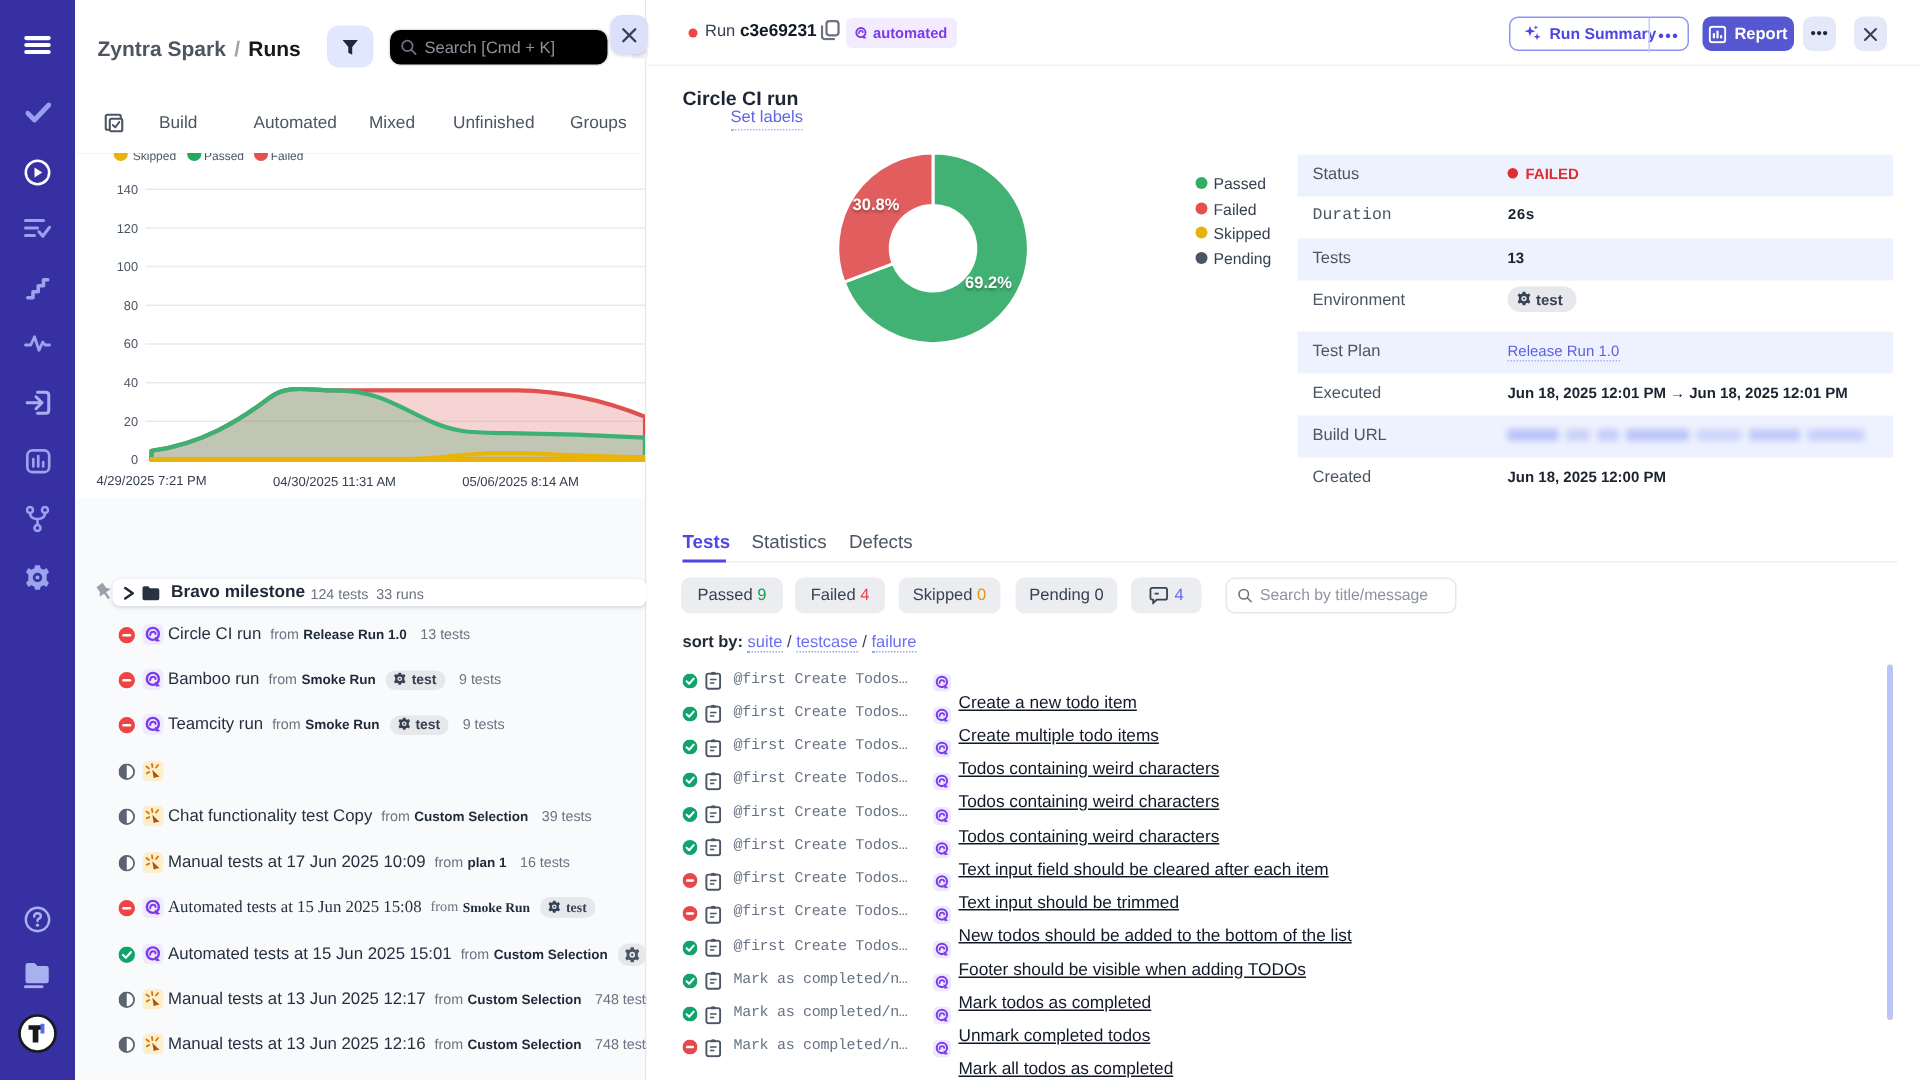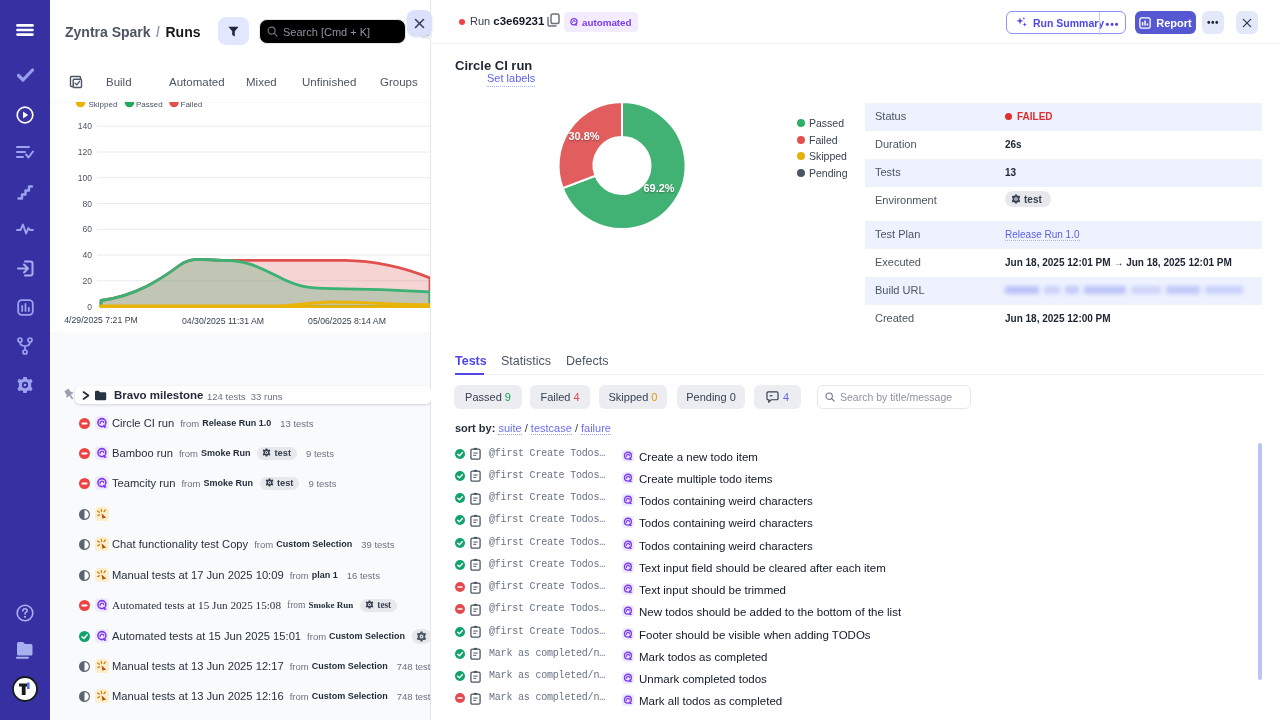--- a/index.html
+++ b/index.html
@@ -70,21 +70,21 @@
 #sortrow { position:absolute; left:24px; top:422px; font-size:11px; color:#1f2937; font-weight:600;}
 #sortrow a { color:#6a6ff0; font-weight:500; border-bottom:1px dotted #9da4f5; }
 #sortrow .sl { color:#374151; font-weight:500; }
 
 
 .trow { position:absolute; left:24px; width:810px; height:22px; }
 .tr-st { position:absolute; left:0px; top:6px; }
 .tr-clip { position:absolute; left:15px; top:4.5px; }
 .tr-mono { position:absolute; left:34px; top:5px; font-family:"Liberation Mono", monospace; font-size:10px; color:#677284; white-space:nowrap; letter-spacing:-0.2px;}
 .tr-robot { position:absolute; left:167px; top:5px; }
-.tr-title { position:absolute; left:184px; top:8px; font-size:11.5px; font-weight:500; color:#111827; white-space:nowrap;}
+.tr-title { position:absolute; left:184px; top:20px; font-size:11.5px; font-weight:500; color:#111827; white-space:nowrap;text-decoration:underline;}
 
 #scrollbar { position:absolute; left:827px; top:443px; width:4px; height:237px; background:#bac5f6; border-radius:2px; }
 </style>
 </head>
 <body>
 <div id="root">
   <div id="sidebar">
     <div class="sbi" style="top:23.5px;">
         <svg width="18" height="12" viewBox="0 0 18 12">
           <g stroke="#ffffff" stroke-width="2.7" stroke-linecap="round">
@@ -532,21 +532,21 @@
       <div class="dleg" style="top:117px;"><i style="background:#2fae66;"></i>Passed</div>
       <div class="dleg" style="top:133.5px;"><i style="background:#e3514f;"></i>Failed</div>
       <div class="dleg" style="top:150px;"><i style="background:#e4b309;"></i>Skipped</div>
       <div class="dleg" style="top:166.5px;"><i style="background:#4b5563;"></i>Pending</div>
     </div>
     <div id="statstable">
       <div class="strow lav" style="top:103px;">
           <span class="st-label">Status</span>
           <span class="st-val" style="color:#e02d2d; font-weight:bold;"><span style="display:inline-block;width:7px;height:7px;border-radius:50%;background:#e02d2d;margin-right:5px;"></span>FAILED</span>
         </div>
-      <div class="strow" style="top:131px;">
+      <div class="strow" style="top:131px;font-family:Liberation Mono, monospace;">
           <span class="st-label">Duration</span>
           <span class="st-val">26s</span>
         </div>
       <div class="strow lav" style="top:159px;">
           <span class="st-label">Tests</span>
           <span class="st-val">13</span>
         </div>
       <div class="strow" style="top:187px;">
           <span class="st-label">Environment</span>
           <span class="st-val" style="top:4px;"><span class="testchip" style="margin-left:0; font-size:10px; padding:2.5px 9px 2.5px 6px; border-radius:10px;"><svg width="10" height="10" viewBox="0 0 20 20" style="margin-right:3px;vertical-align:-1px;">

